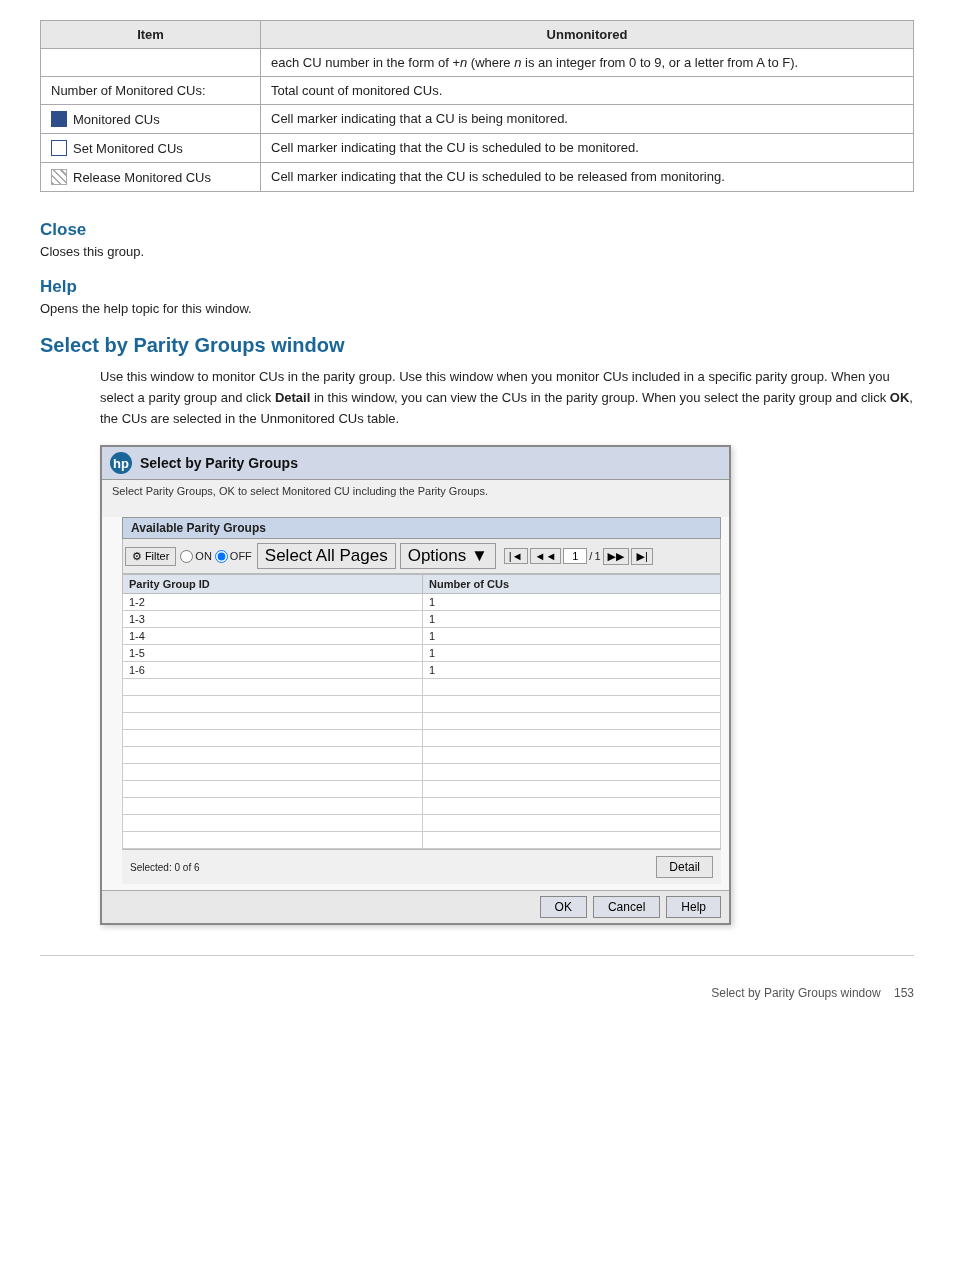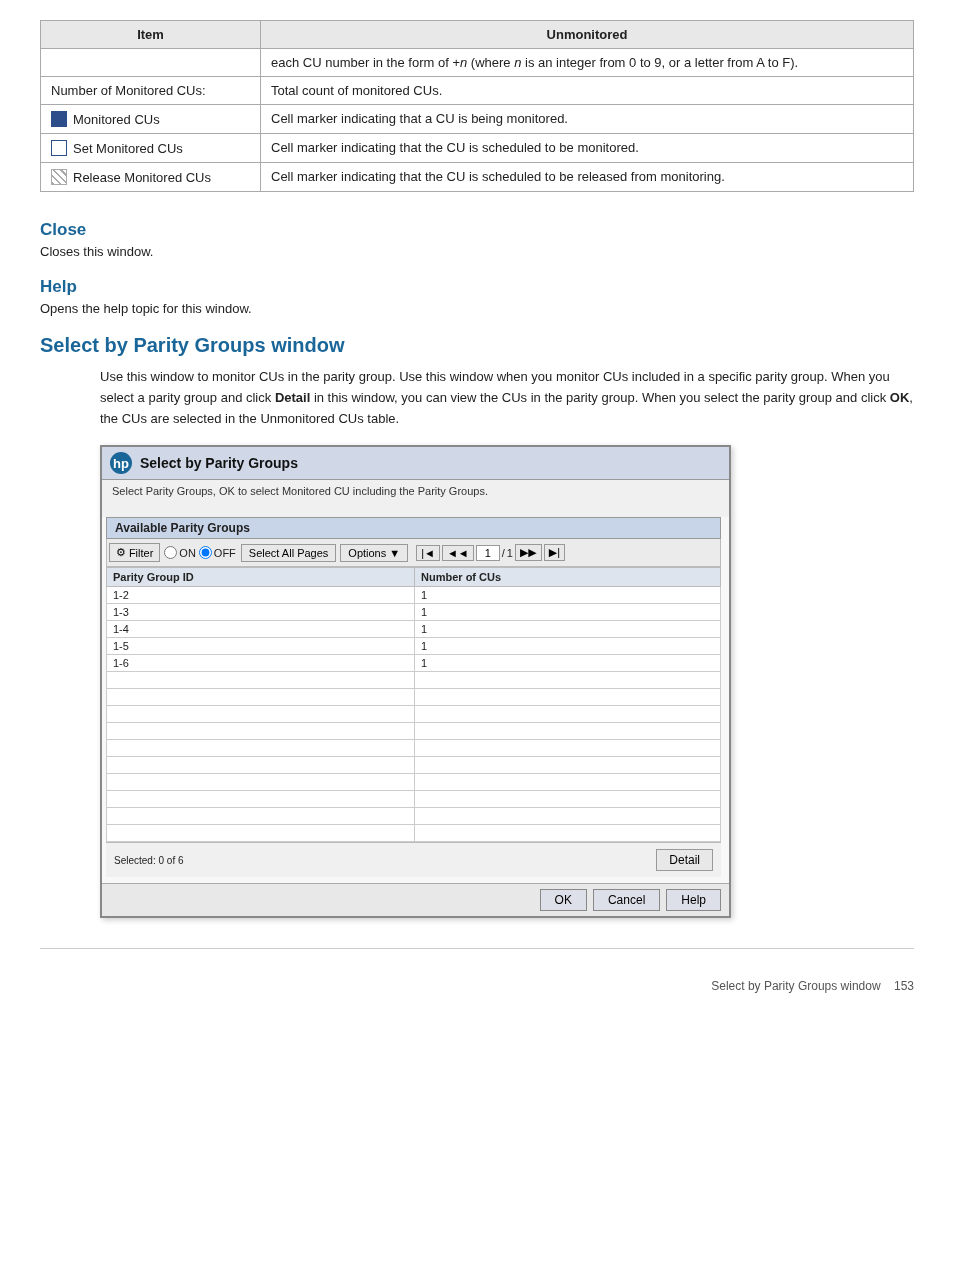--- a/index.html
+++ b/index.html
@@ -134,21 +134,21 @@
       color: #111;
     }
     .dialog-subtitle {
       font-size: 11px;
       color: #333;
       padding: 5px 10px 20px 10px;
     }
 
     .dialog-body {
       background: #f8f8f8;
-      padding: 0 8px 6px 4px;
+      padding: 0 8px 6px 20px;
     }
 
     
     .available-header {
       background: #c8d4e8;
       border: 1px solid #999;
       font-size: 12px;
       font-weight: bold;
       padding: 3px 8px;
       margin-bottom: 0;
@@ -161,21 +161,21 @@
       padding: 4px 2px;
       background: #ebebeb;
       border: 1px solid #bbb;
       border-top: none;
       flex-wrap: nowrap;
     }
     .toolbar-btn {
       border: 1px solid #999;
       background: #e8e8e8;
       padding: 2px 7px;
-      font-size: 11px;
+      font-size: 17px;
       cursor: pointer;
       white-space: nowrap;
     }
     .toolbar-radio-group {
       display: flex;
       align-items: center;
       gap: 2px;
       font-size: 11px;
     }
     .toolbar-radio-group label {
@@ -353,21 +353,21 @@
           <span class="cell-marker-release"></span>
           <span>Release Monitored CUs</span>
         </div>
       </td>
       <td>Cell marker indicating that the CU is scheduled to be released from monitoring.</td>
     </tr>
   </tbody>
 </table>
 
 <h3 class="section-heading">Close</h3>
-<p class="section-desc">Closes this window.</p>
+<p class="section-desc">Closes this group.</p>
 
 <h3 class="section-heading">Help</h3>
 <p class="section-desc">Opens the help topic for this window.</p>
 
 <h2 class="main-section-heading">Select by Parity Groups window</h2>
 <p class="main-section-desc">
   <span>Use this window to monitor CUs in the parity group. Use this window when you monitor CUs included in a specific parity group. When you select a parity group and click </span><span class="bold">Detail</span><span> in this window, you can view the CUs in the parity group. When you select the parity group and click </span><span class="bold">OK</span><span>, the CUs are selected in the Unmonitored CUs table.</span>
 </p>
 
 <div class="dialog-window">

